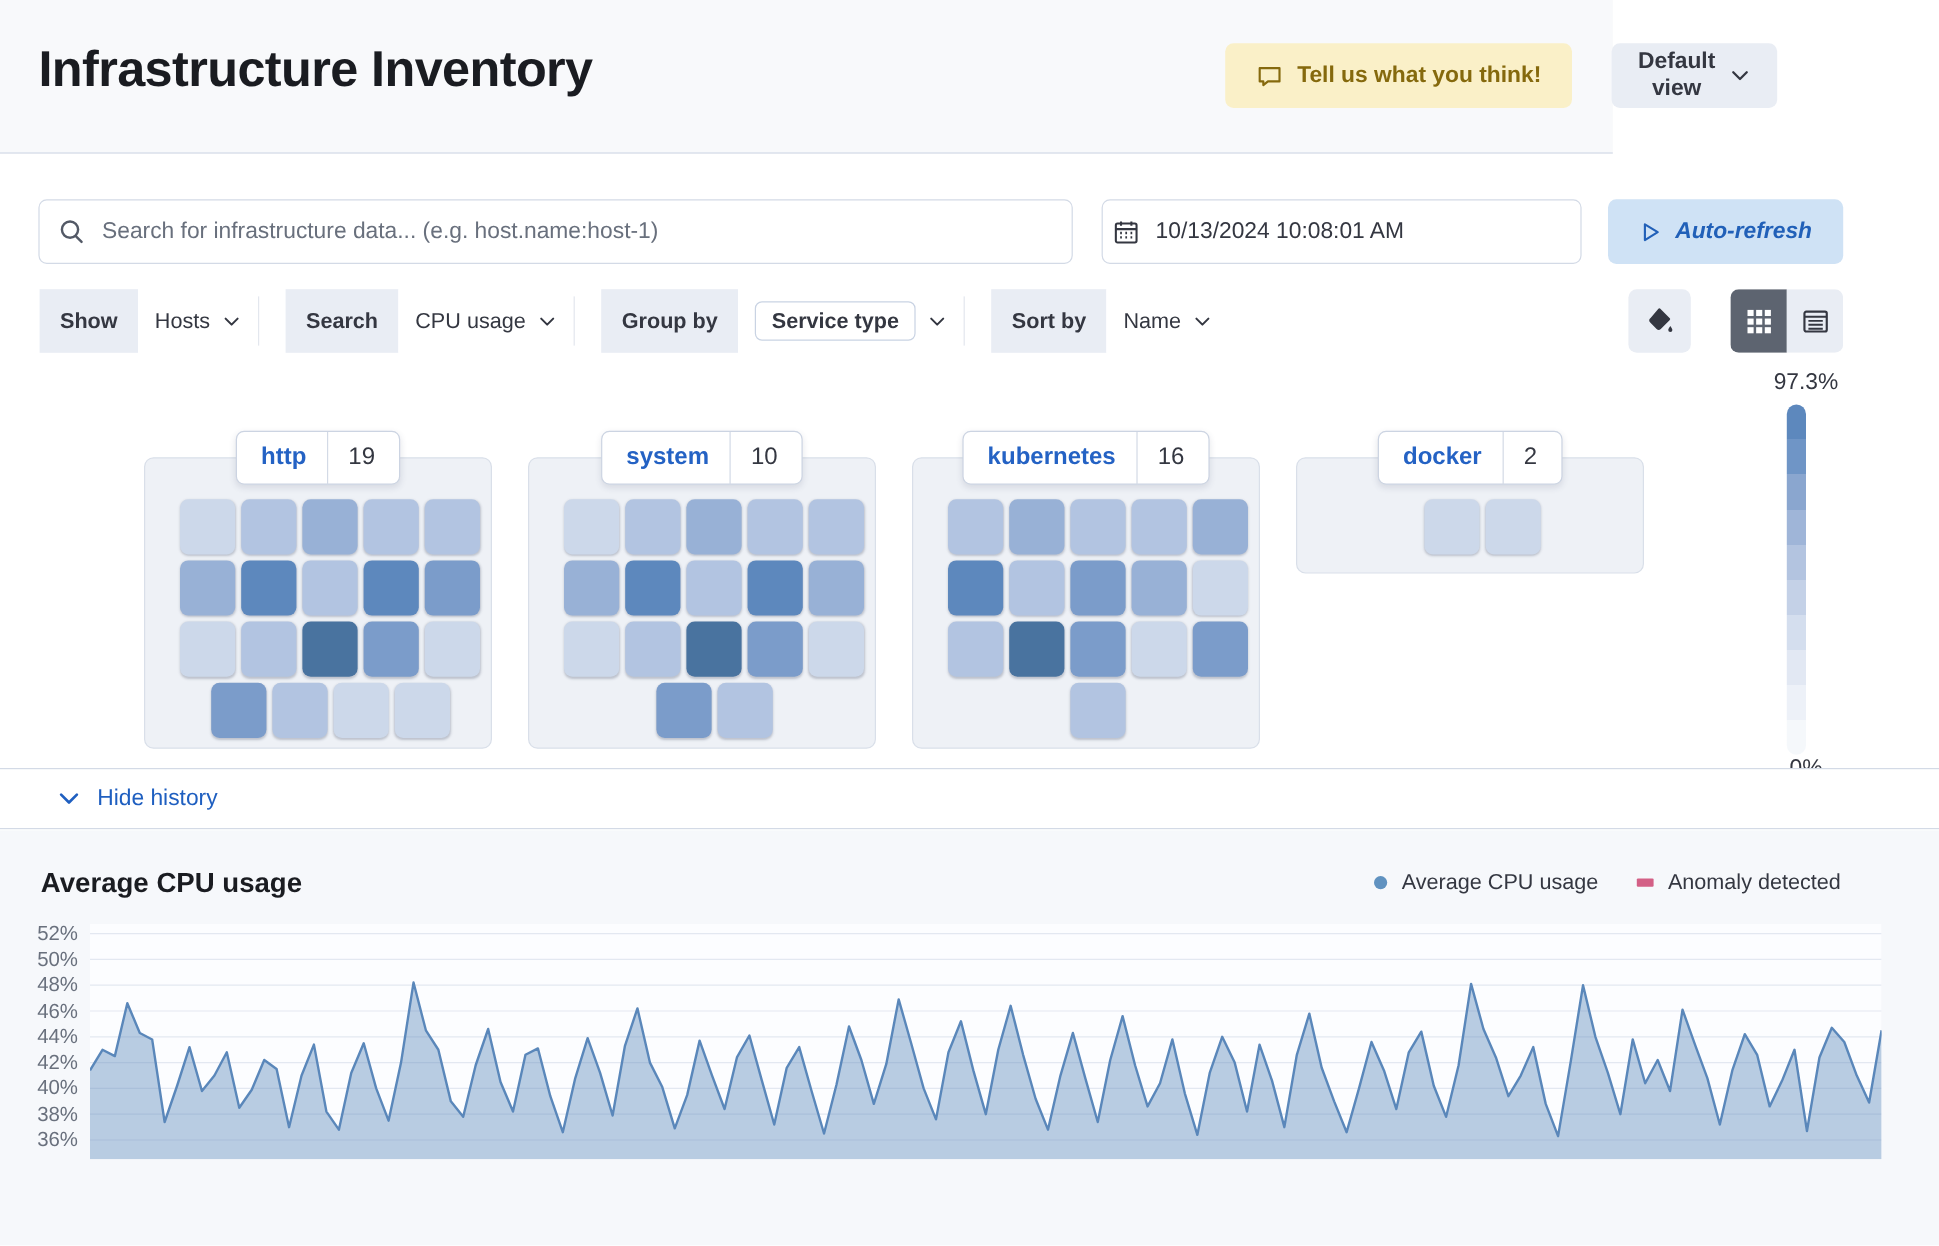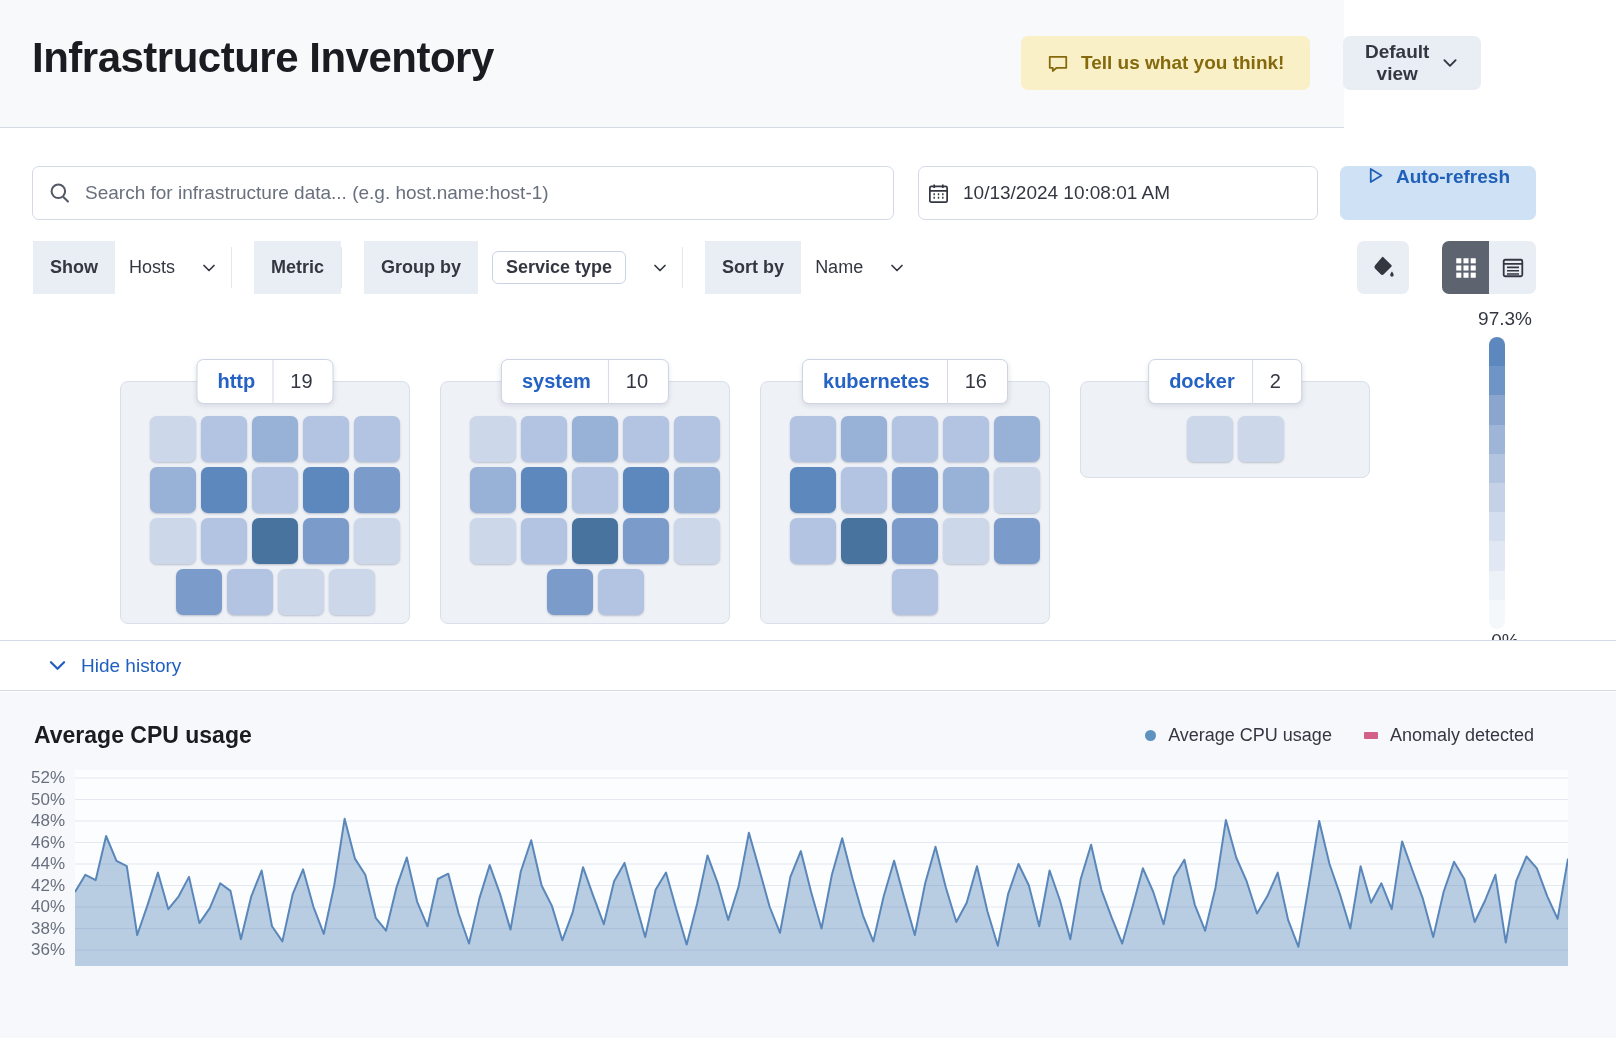--- a/index.html
+++ b/index.html
@@ -15,27 +15,27 @@
     background:#e9edf4; border:none; border-radius:7px; color:#343741; font-size:19px; font-weight:bold; cursor:pointer; }
 
   
   .search-box { position:absolute; left:32px; top:166px; width:862px; height:54px; background:#fff; border:1px solid #d3dae6;
     border-radius:7px; display:flex; align-items:center; padding:0 16px; gap:13px; }
   .search-box input { border:none; outline:none; flex:1; font-size:19px; color:#b91c1c; font-family:"Liberation Sans",sans-serif; background:transparent; }
   .search-box input::placeholder { color:#69707d; }
   .date-btn { position:absolute; left:918px; top:166px; width:400px; height:54px; background:#fff; border:1px solid #d3dae6;
     border-radius:7px; display:flex; align-items:center; padding:0 8px; gap:13px; font-size:19px; color:#343741; cursor:pointer; }
   .refresh-btn { position:absolute; left:1340px; top:166px; width:196px; height:54px; background:#cfe2f5; border:none; border-radius:7px;
-    display:flex; justify-content:center; gap:11px; font-size:19px; font-weight:bold; color:#2160b8; cursor:pointer; }
+    display:flex; align-items:center; justify-content:center; gap:11px; font-size:19px; font-weight:bold; color:#2160b8; cursor:pointer;font-style:italic; }
 
   
   .filters { position:absolute; left:33px; top:241px; height:53px; display:flex; align-items:stretch; }
   .fgroup { display:flex; align-items:stretch; }
   .fchip { background:#e9edf4; display:flex; align-items:center; padding:2px 17px; font-size:18px; font-weight:bold; color:#343741; }
-  .fval { display:flex; align-items:center; gap:26px; padding:0 14px; font-size:18px; color:#343741; cursor:pointer; background:#fff; }
+  .fval { display:flex; align-items:center; gap:10px; padding:0 14px; font-size:18px; color:#343741; cursor:pointer; background:#fff; }
   .fpill { border:1px solid #c9d3e3; border-radius:6px; padding:5px 13px; font-weight:bold; }
   .fdiv { width:1px; background:#e3e7ee; margin:6px 0; }
   .fgap { width:22px; }
   .paint-btn { position:absolute; left:1357px; top:241px; width:52px; height:53px; background:#e9edf4; border:none; border-radius:7px;
     display:flex; align-items:center; justify-content:center; cursor:pointer; }
   .seg { position:absolute; left:1442px; top:241px; width:94px; height:53px; border-radius:7px; overflow:hidden; display:flex; }
   .seg-item { width:47px; display:flex; align-items:center; justify-content:center; cursor:pointer; }
   .seg-on { background:#5d6470; }
   .seg-off { background:#e9edf4; }
 
@@ -130,21 +130,27 @@
       <div class="fval">
         <span>Hosts</span>
         <svg width="16" height="16" viewBox="0 0 16 16" fill="none" stroke="#343741" stroke-width="1.7">
             <path d="M3 5.5l5 5 5-5" stroke-linecap="round" stroke-linejoin="round"></path>
           </svg>
       </div>
     </div>
     <div class="fdiv"></div>
       <div class="fgap"></div>
     <div class="fgroup">
-      <div class="fchip">Metric</div>
+      <div class="fchip">Search</div>
+      <div class="fval">
+        <span>CPU usage</span>
+        <svg width="16" height="16" viewBox="0 0 16 16" fill="none" stroke="#343741" stroke-width="1.7">
+            <path d="M3 5.5l5 5 5-5" stroke-linecap="round" stroke-linejoin="round"></path>
+          </svg>
+      </div>
     </div>
     <div class="fdiv"></div>
       <div class="fgap"></div>
     <div class="fgroup">
       <div class="fchip">Group by</div>
       <div class="fval">
         <span class="fpill">Service type</span>
         <svg width="16" height="16" viewBox="0 0 16 16" fill="none" stroke="#343741" stroke-width="1.7">
             <path d="M3 5.5l5 5 5-5" stroke-linecap="round" stroke-linejoin="round"></path>
           </svg>

